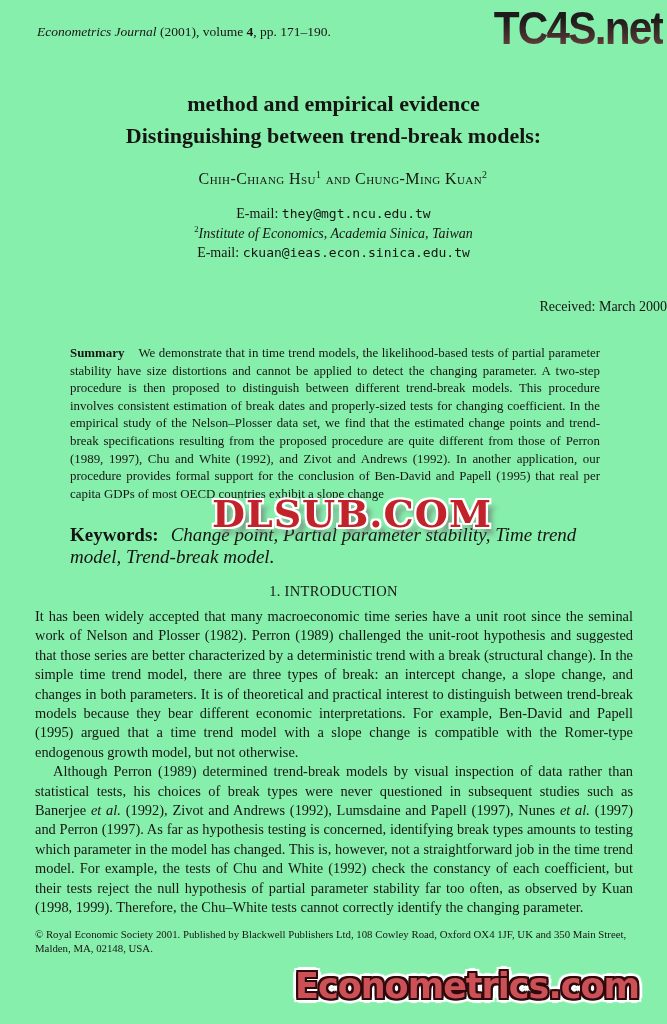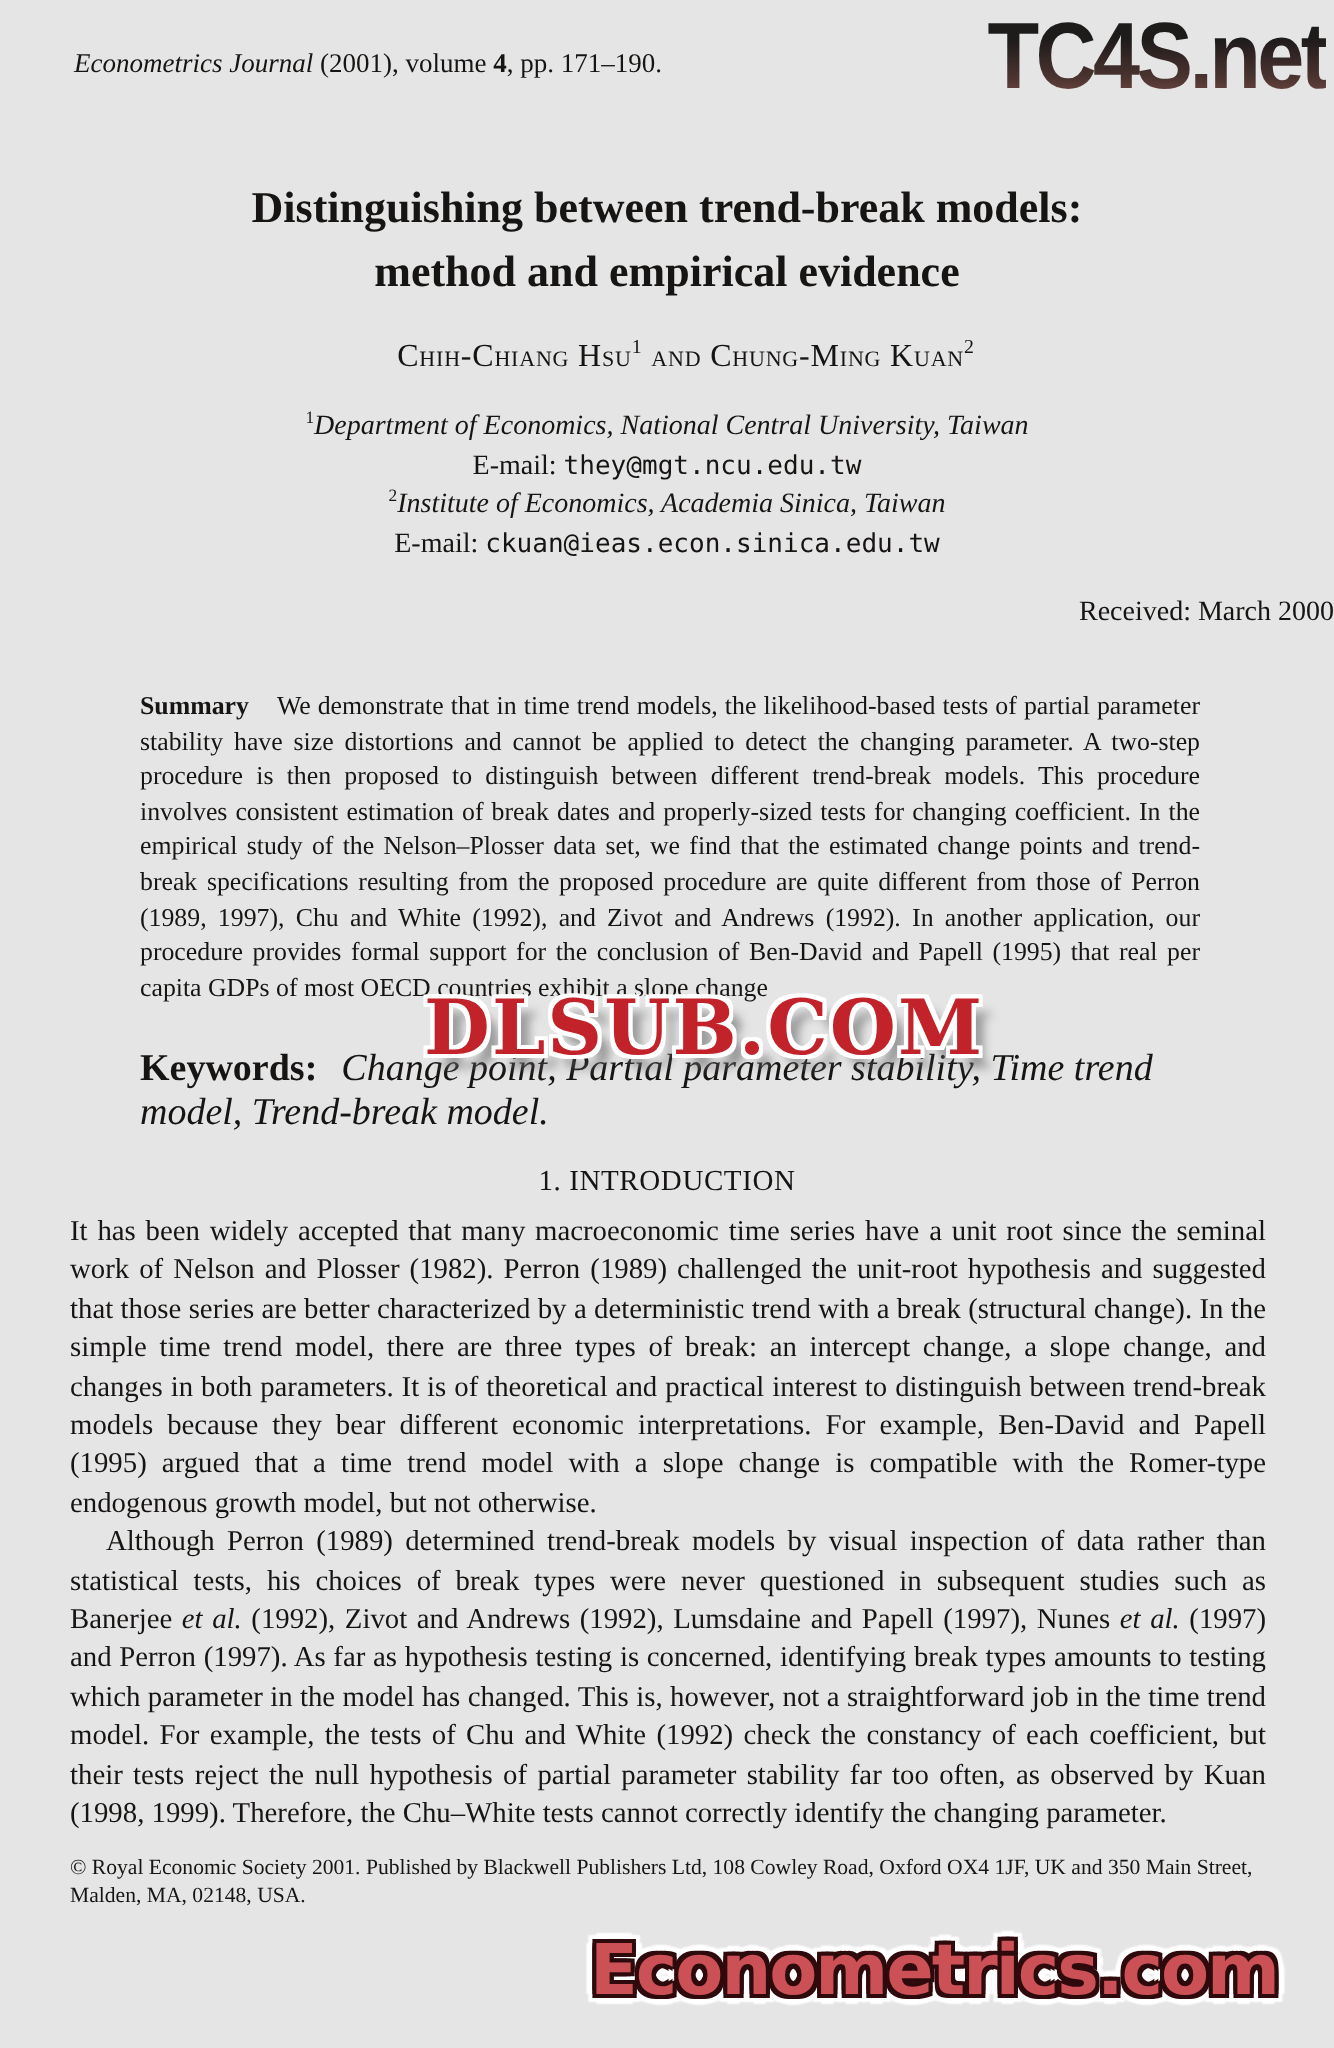--- a/index.html
+++ b/index.html
@@ -1,17 +1,17 @@
 <!DOCTYPE html>
 <html><head>
 <meta charset="utf-8">
 <style>
   html,body{margin:0;padding:0;background:#ffffff;}
   .page{
-    position:relative;width:667px;height:1024px;background:#e5e5e5;
+    position:relative;width:667px;height:1024px;background:#86efac;
     font-family:"Liberation Serif", serif;color:#171513;overflow:hidden;
   }
   .it{font-style:italic;}
   .bd{font-weight:bold;}
   .mono{font-family:"DejaVu Sans Mono", monospace;font-size:0.93em;}
   .sup{vertical-align:super;font-size:0.62em;line-height:0;}
 
   .journal-line{position:absolute;left:37px;top:24px;font-size:13.5px;}
 
   .wm-top{
@@ -81,30 +81,29 @@
 </head>
 <body>
 
 <div class="page">
 
   <div class="journal-line"><span class="it">Econometrics Journal</span><span> (2001), volume </span><span class="bd">4</span><span>, pp. 171–190.</span></div>
 
   <div class="wm-top">TC4S.net</div>
 
   <div class="title">
+    <div>method and empirical evidence</div>
     <div>Distinguishing between trend-break models:</div>
-    <div>method and empirical evidence</div>
   </div>
 
   <div class="authors">
     <span class="smallcaps"><span>Chih-Chiang Hsu</span><span class="sup">1</span><span> and </span><span>Chung-Ming Kuan</span><span class="sup">2</span></span>
   </div>
 
   <div class="affil">
-    <div><span class="sup">1</span><span class="it">Department of Economics, National Central University, Taiwan</span></div>
     <div><span>E-mail: </span><span class="mono">they@mgt.ncu.edu.tw</span></div>
     <div><span class="sup">2</span><span class="it">Institute of Economics, Academia Sinica, Taiwan</span></div>
     <div><span>E-mail: </span><span class="mono">ckuan@ieas.econ.sinica.edu.tw</span></div>
   </div>
 
   <div class="received">Received: March 2000</div>
 
   <div class="abstract">
     <span class="label">Summary</span><span>We demonstrate that in time trend models, the likelihood-based tests of partial parameter stability have size distortions and cannot be applied to detect the changing parameter. A two-step procedure is then proposed to distinguish between different trend-break models. This procedure involves consistent estimation of break dates and properly-sized tests for changing coefficient. In the empirical study of the Nelson–Plosser data set, we find that the estimated change points and trend-break specifications resulting from the proposed procedure are quite different from those of Perron (1989, 1997), Chu and White (1992), and Zivot and Andrews (1992). In another application, our procedure provides formal support for the conclusion of Ben-David and Papell (1995) that real per capita GDPs of most OECD countries exhibit a slope change</span>
   </div>

